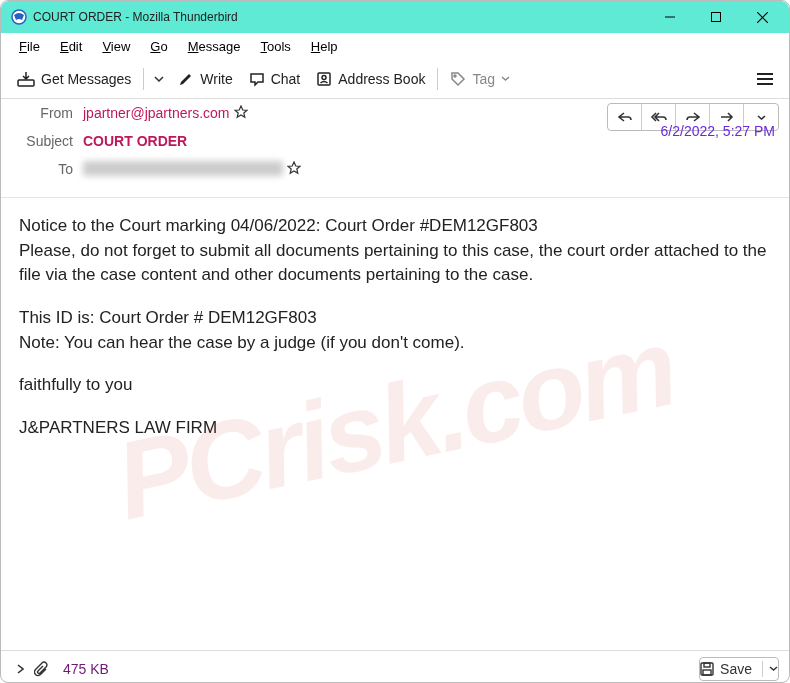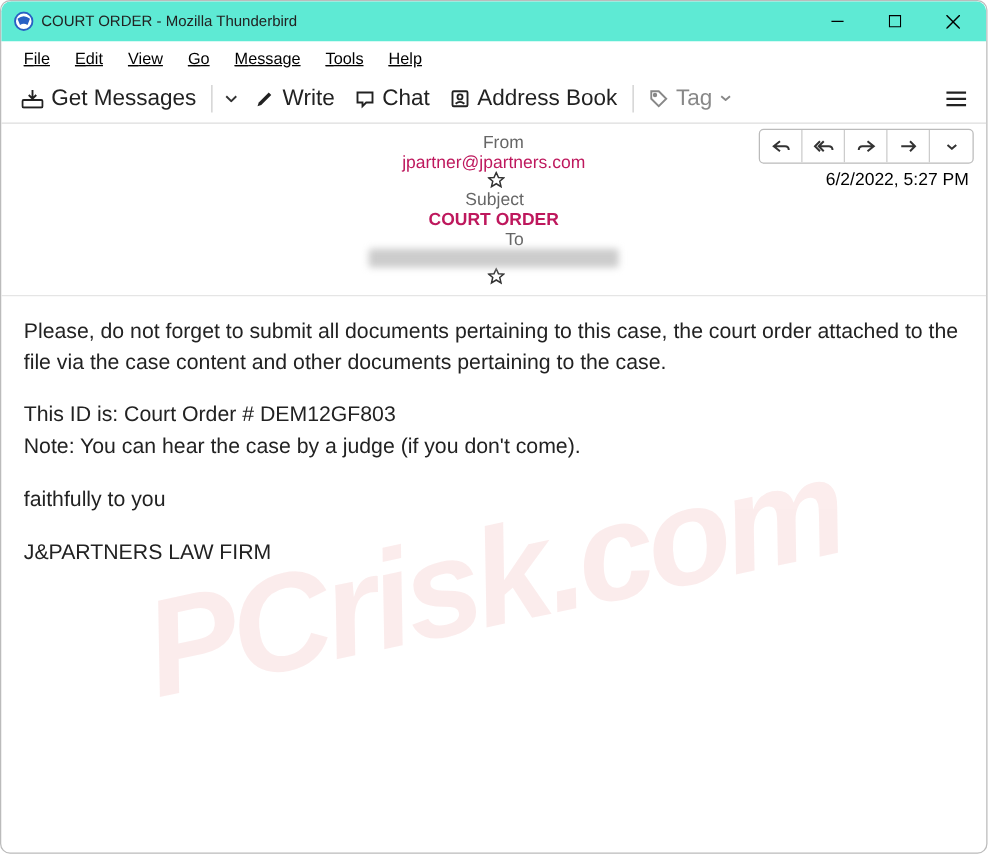--- a/index.html
+++ b/index.html
@@ -3,35 +3,35 @@
 <meta charset="utf-8">
 <style>
 * { margin: 0; padding: 0; box-sizing: border-box; }
 body { font-family: "Segoe UI", Tahoma, sans-serif; background: #fff; width: 790px; height: 683px; overflow: hidden; border: 1px solid #bbb; border-radius: 8px; position: relative; }
 .titlebar { height: 32px; display: flex; align-items: center; padding: 0 4px 0 10px; background: #5eead4; border-top-left-radius: 8px; border-top-right-radius: 8px; }
 .titlebar .app-icon { width: 16px; height: 16px; margin-right: 6px; }
 .titlebar .title { font-size: 12px; color: #222; flex: 1; }
 .titlebar .winbtn { width: 46px; height: 32px; display: flex; align-items: center; justify-content: center; }
 .titlebar .winbtn svg { stroke: #000; }
 .menubar { height: 26px; display: flex; align-items: center; padding: 0 8px; font-size: 13px; }
-.menubar .mi { padding: 2px 10px; text-decoration: underline; }
+.menubar .mi { padding: 2px 10px; }
 .menubar .mi u { text-decoration: underline; }
 .toolbar { height: 40px; display: flex; align-items: center; padding: 0 8px; border-bottom: 1px solid #ddd; }
-.toolbar .tbtn { display: flex; align-items: center; gap: 6px; padding: 4px 8px; font-size: 18px; color: #222; }
+.toolbar .tbtn { display: flex; align-items: center; gap: 6px; padding: 4px 8px; font-size: 14px; color: #222; }
 .toolbar .vsep { width: 1px; height: 22px; background: #ccc; margin: 0 4px; }
 .toolbar .chev { padding: 4px 6px; }
 .toolbar .spacer { flex: 1; }
 .toolbar .hamburger { padding: 4px 8px; }
 .headerpane { padding: 6px 14px 8px 14px; border-bottom: 1px solid #e5e5e5; position: relative; }
-.hrow { display: flex; align-items: center; min-height: 28px; flex-direction: column; }
+.hrow { display: flex; align-items: flex-start; min-height: 28px; }
 .hlabel { width: 58px; text-align: right; color: #666; font-size: 14px; margin-right: 10px; }
 .hval { font-size: 14px; color: #be185d; }
 .hval.bold { font-weight: 600; }
 .star { margin-left: 4px; }
-.datetime { position: absolute; right: 14px; top: 36px; font-size: 14px; color: #000000; padding-left: 20px; }
+.datetime { position: absolute; right: 14px; top: 24px; font-size: 14px; color: #6d28d9; padding-left: 20px; }
 .navbtns { position: absolute; right: 10px; top: 4px; display: flex; border: 1px solid #bbb; border-radius: 4px; overflow: hidden; }
 .navbtns .nb { width: 34px; height: 26px; display: flex; align-items: center; justify-content: center; border-right: 1px solid #ccc; }
 .navbtns .nb:last-child { border-right: none; }
 .body { padding: 16px 18px 10px 18px; font-size: 17px; color: #222; line-height: 1.45; height: 452px; overflow: hidden; position: relative; }
 .body p { margin-bottom: 18px; }
 .body p.nomb { margin-bottom: 0; }
 .redacted { display:inline-block; width: 200px; height: 15px; background: #ccc; border-radius: 2px; filter: blur(3px); vertical-align: middle; }
 .attachbar { height: 36px; border-top: 1px solid #ddd; display: flex; align-items: center; padding: 0 10px; font-size: 14px; color: #333; }
 .attachbar .att-chev { padding: 0 6px; }
 .attachbar .clip { margin: 0 6px 0 4px; }
@@ -197,20 +197,21 @@
         </svg>
       </span>
   </div>
   <span class="datetime">6/2/2022, 5:27 PM</span>
 </div>
 
 <div class="body">
   <div class="wm">
       <span>PCrisk.com</span>
     </div>
+  <p class="nomb">Notice to the Court marking 04/06/2022: Court Order #DEM12GF803</p>
   <p>Please, do not forget to submit all documents pertaining to this case, the court order attached to the file via the case content and other documents pertaining to the case.</p>
   <p class="nomb">This ID is: Court Order # DEM12GF803</p>
   <p>Note: You can hear the case by a judge (if you don't come).</p>
   <p>faithfully to you</p>
   <p>J&amp;PARTNERS LAW FIRM</p>
 </div>
 
 <div class="attachbar">
   <span class="att-chev">
       <svg width="7" height="10" fill="none" stroke="#333" stroke-width="1.6">

